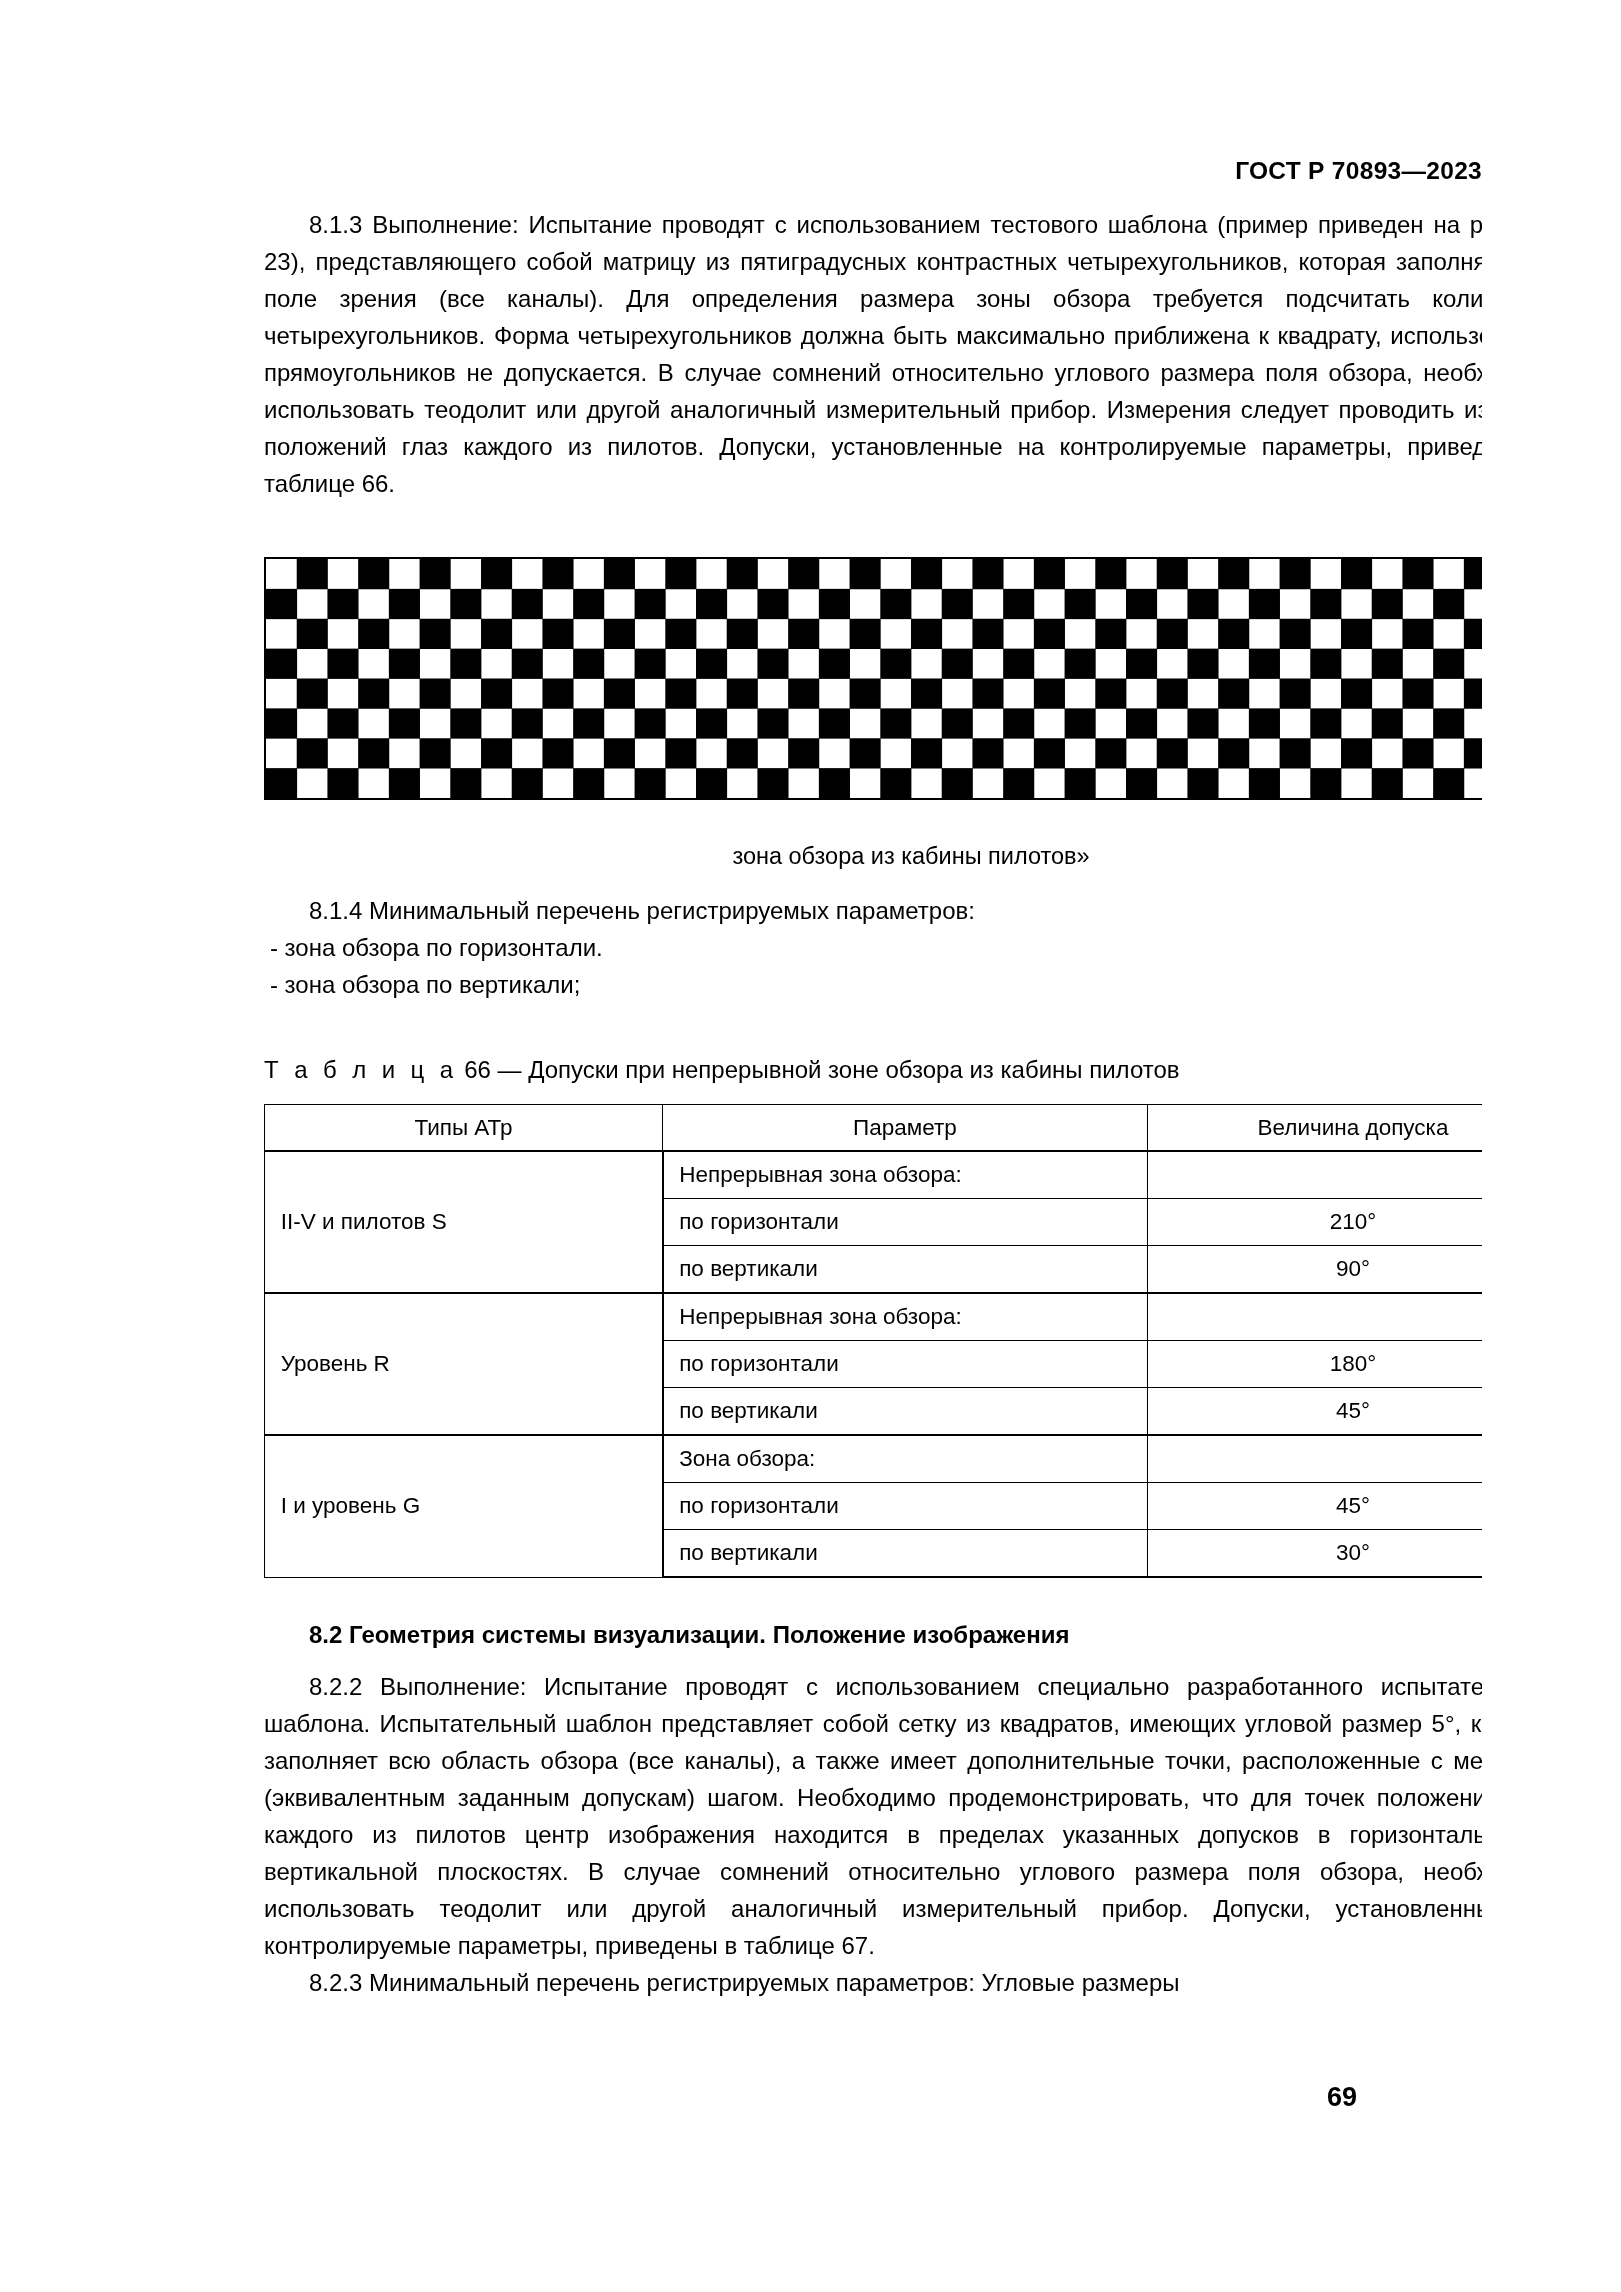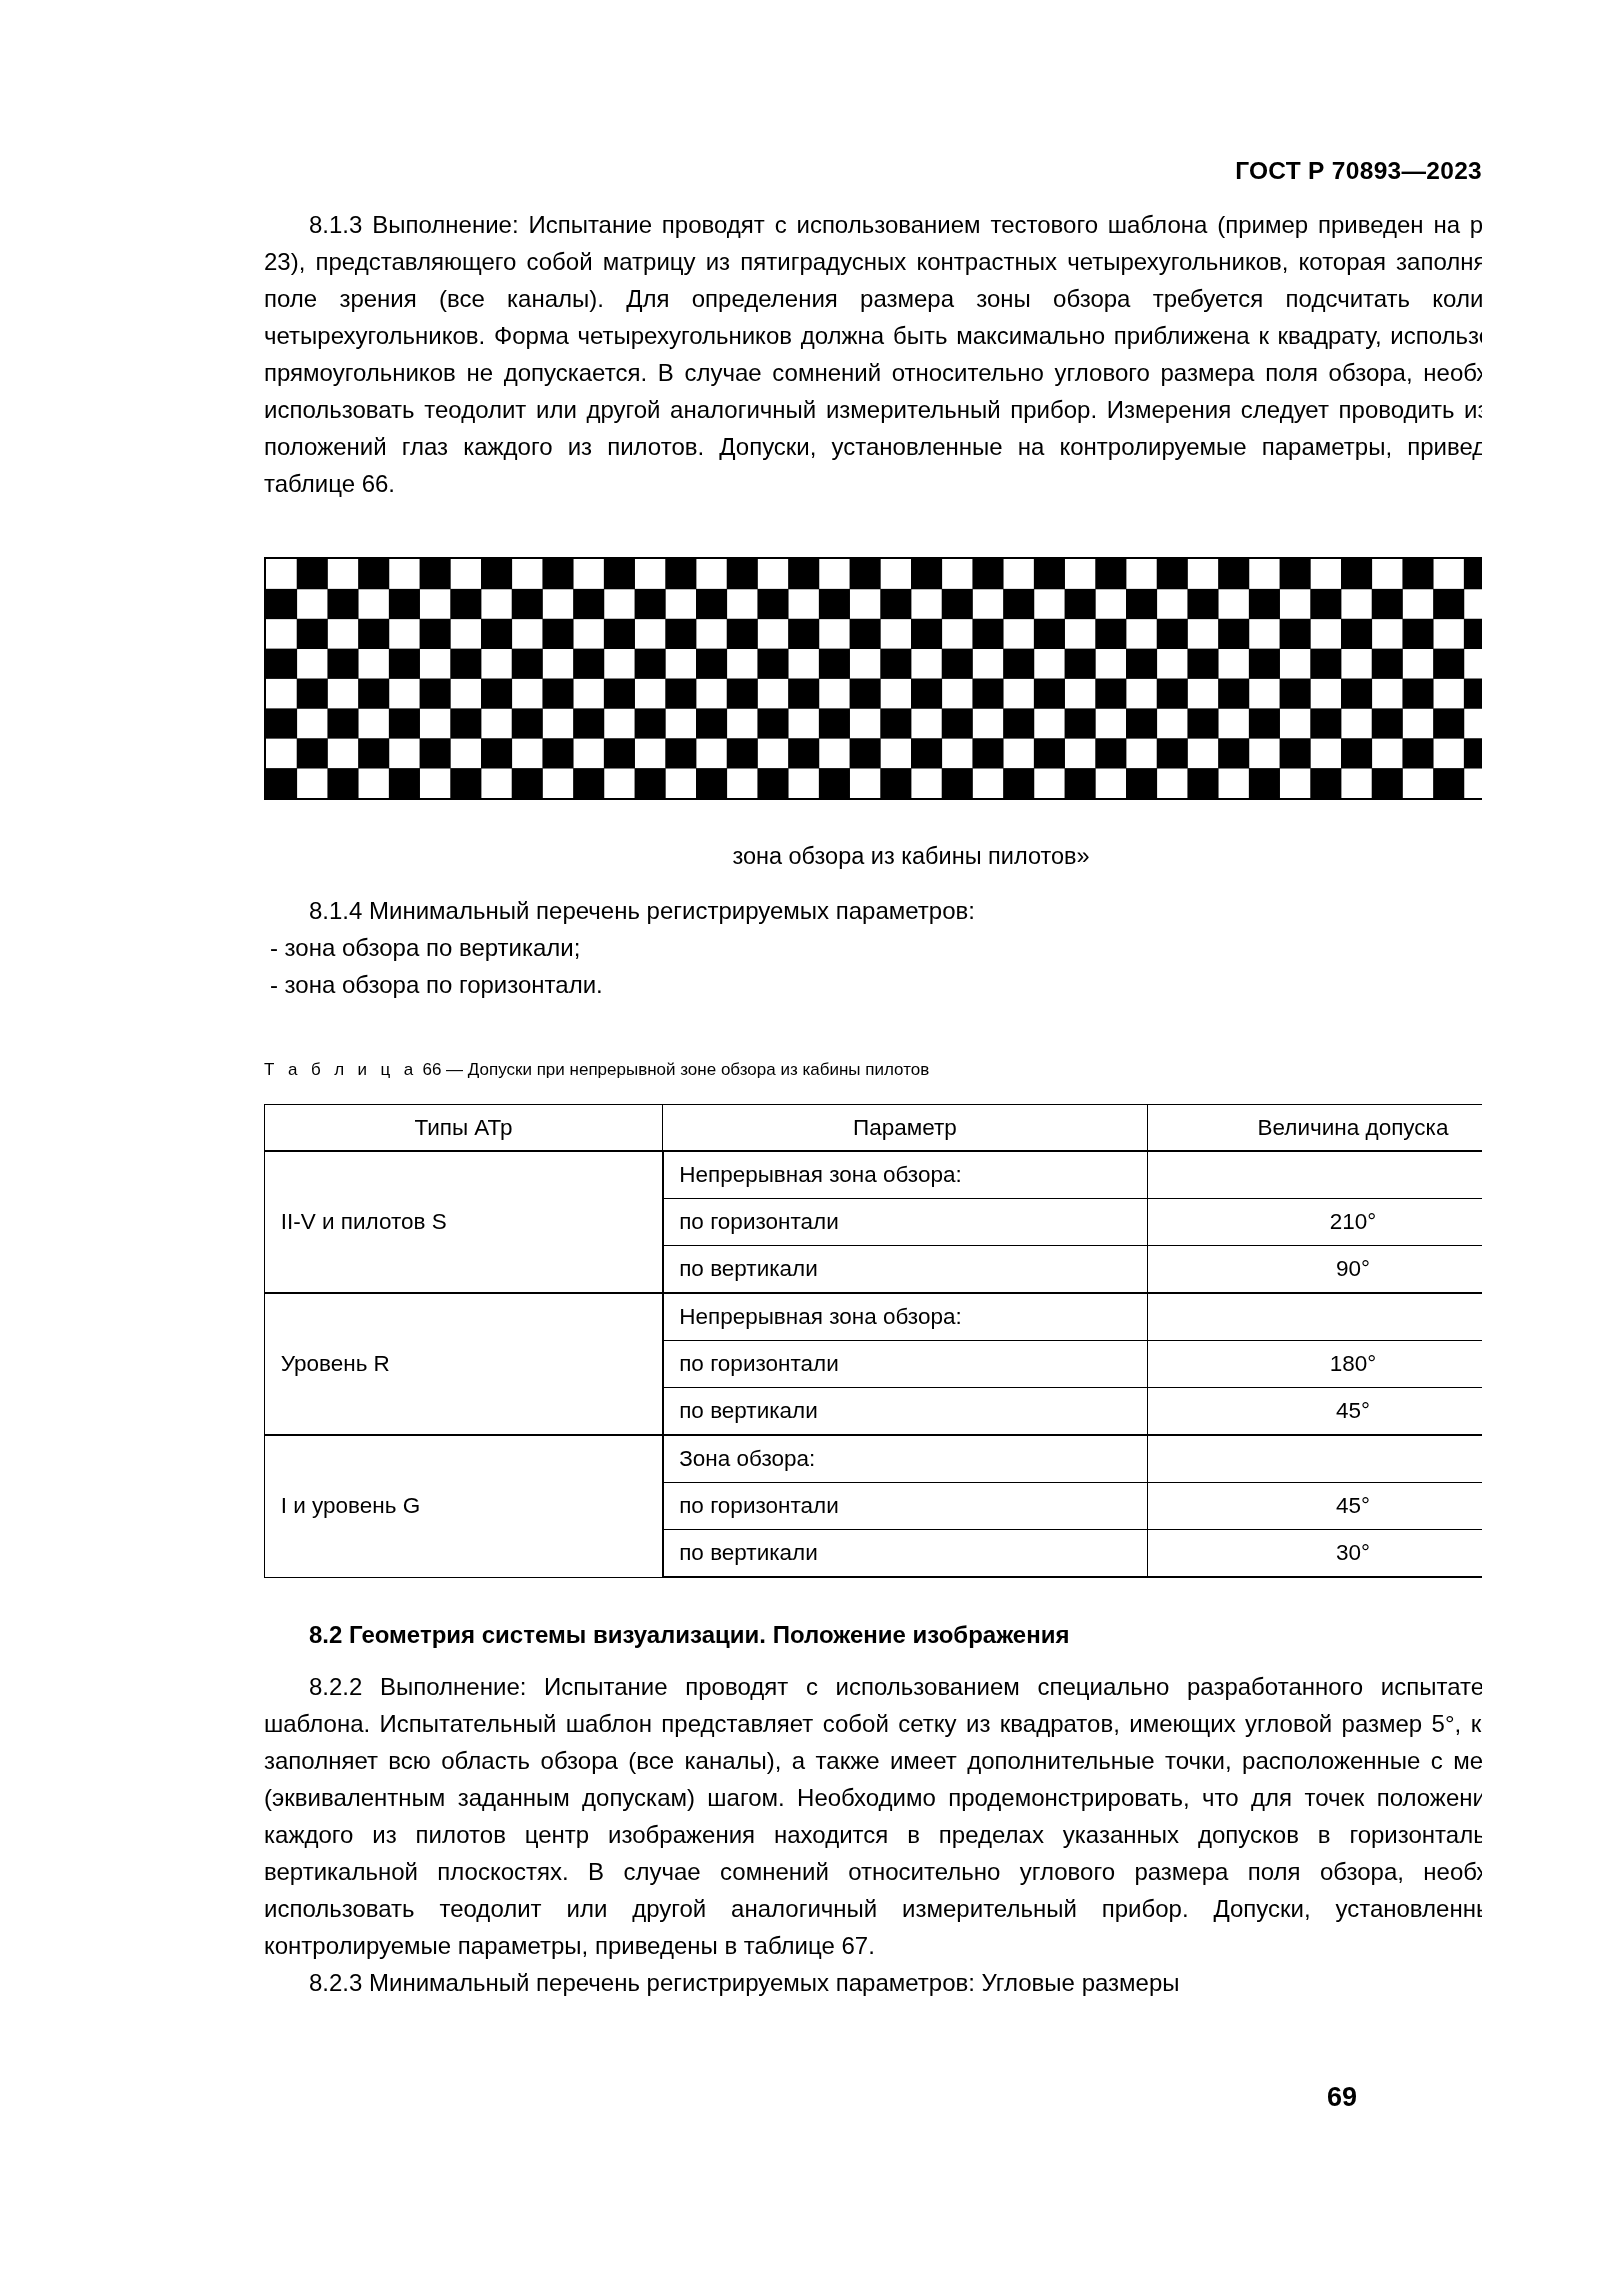--- a/index.html
+++ b/index.html
@@ -87,21 +87,21 @@
     left: 125px;
     top: 827px;
     width: 1294px;
     text-align: center;
     font-size: 23.5px;
     line-height: 34px;
   }
 
   
   .table-caption {
-    font-size: 17px;
+    font-size: 24px;
     line-height: 33px;
     margin: 0;
   }
   .table-caption .tbl-word {
     letter-spacing: 4.4px;
   }
   table.tol {
     border-collapse: collapse;
     width: 1294px;
     table-layout: fixed;
@@ -332,22 +332,22 @@
         </g>
     </svg>
   </div>
 
   <div class="fig-caption">
     <div>зона обзора из кабины пилотов»</div>
   </div>
 
   <div class="content" style="top:880px;">
     <p class="para indent">8.1.4 Минимальный перечень регистрируемых параметров:</p>
+    <p class="list-item">-  зона обзора по горизонтали.</p>
     <p class="list-item">-  зона обзора по вертикали;</p>
-    <p class="list-item">-  зона обзора по горизонтали.</p>
   </div>
 
   <div class="content" style="top:1041px;">
     <p class="table-caption">
       <span class="tbl-word">Т а б л и ц а</span>
       <span>66 — Допуски при непрерывной зоне обзора из кабины пилотов</span>
     </p>
   </div>
 
   <div class="content" style="top:1092px;">

